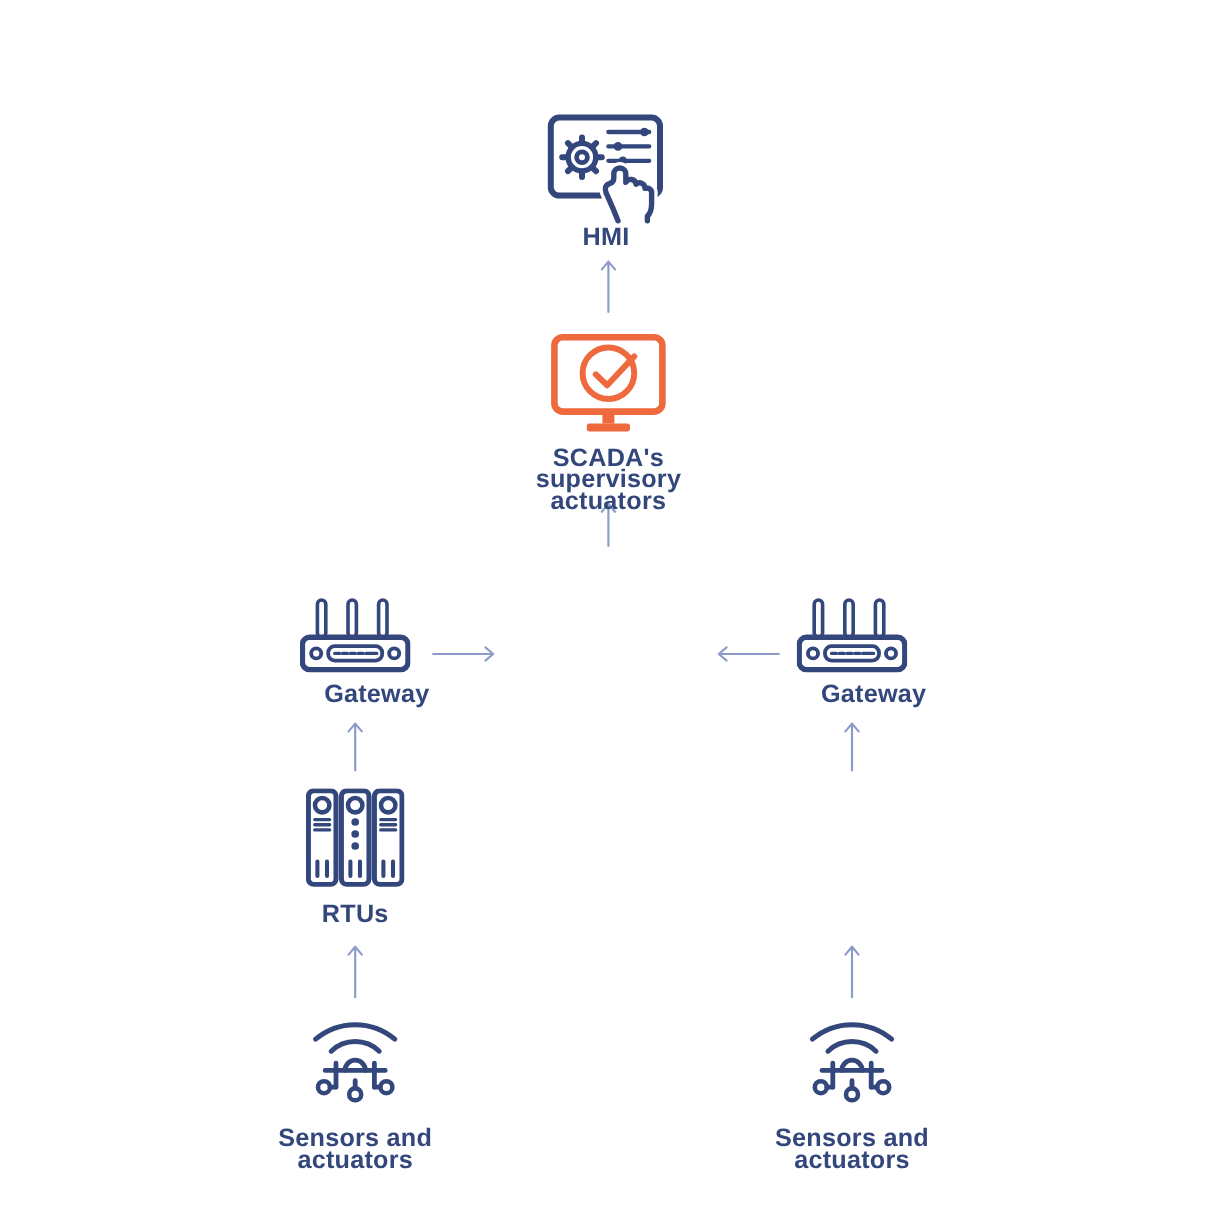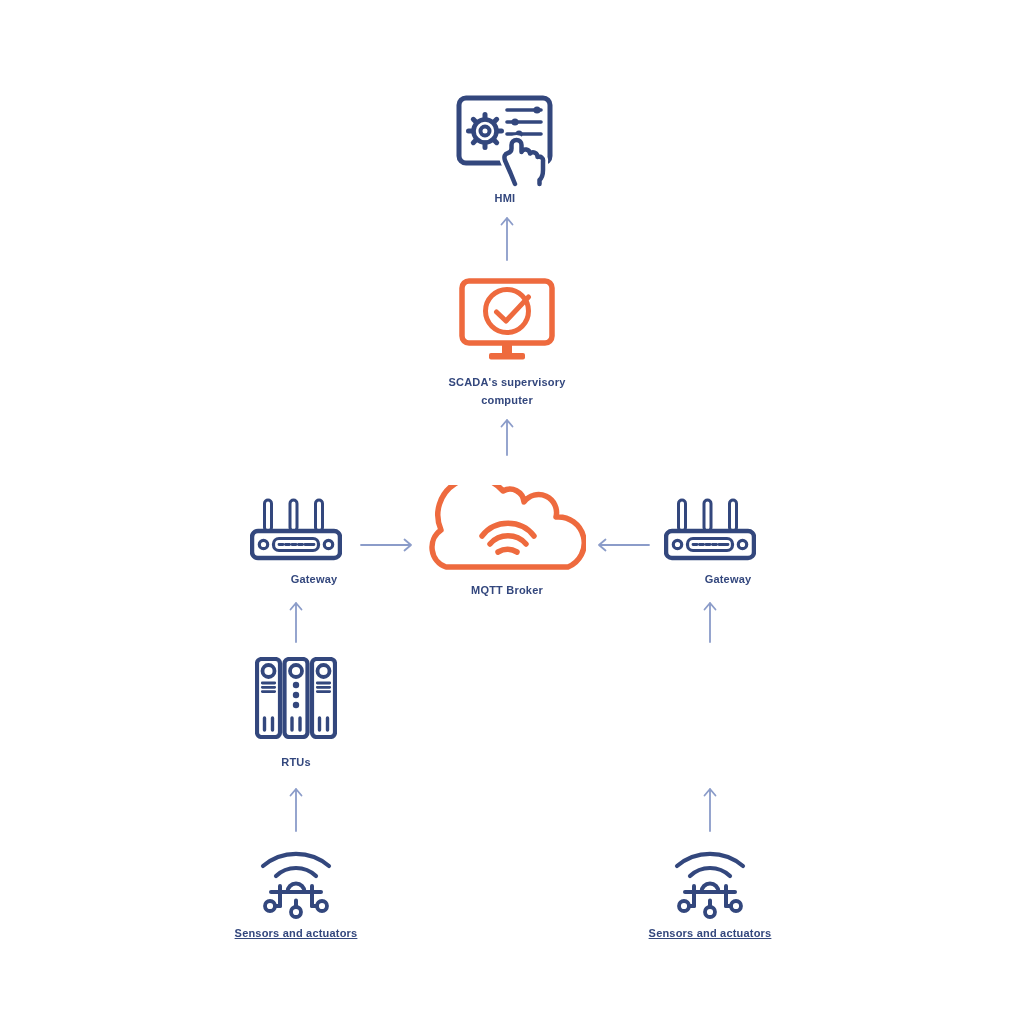--- a/index.html
+++ b/index.html
@@ -19,21 +19,21 @@
   }
   .node{
     position:absolute;
     width:220px;
     display:flex;
     flex-direction:column;
     align-items:center;
   }
   .node svg{display:block;}
   .label{
-    font-size:11px;
+    font-size:21px;
     font-weight:700;
     color:var(--navy);
     text-align:center;
     line-height:18px;
     letter-spacing:.2px;
   }
   .label.narrow{max-width:170px;}
   
   .sN{stroke:var(--navy);fill:none;stroke-linecap:round;stroke-linejoin:round;}
   .sO{stroke:var(--orange);fill:none;stroke-linecap:round;stroke-linejoin:round;}
@@ -51,21 +51,21 @@
   #node-rtus       {left:186px;top:657px;justify-content:flex-end;}
   #node-plcs       {left:600px;top:658px;}
   #node-sensors-l  {left:186px;top:845px;}
   #node-sensors-r  {left:600px;top:845px;}
   #node-hmi       .label{margin-top:2px;}
   #node-scada     .label{margin-top:11px;}
   #node-broker    .label{margin-top:10px;}
   #node-gateway-l .label,#node-gateway-r .label{margin-top:8px;margin-left:36px;}
   #node-rtus      .label{margin-top:14px;}
   #node-plcs      .label{margin-top:15px;}
-  #node-sensors-l .label,#node-sensors-r .label{margin-top:5px;text-decoration:underline;}
+  #node-sensors-l .label,#node-sensors-r .label{margin-top:21px;}
 </style>
 </head>
 <body>
 
 <div class="canvas">
 
   <svg class="arrows" width="1024" height="1024" viewBox="0 0 1024 1024">
     <path d="M507 260 V218 M501.5 224.5 L507 218 L512.5 224.5"></path>
     <path d="M507 455 V420 M501.5 426.5 L507 420 L512.5 426.5"></path>
     <path d="M361 545 H411 M404.5 539.5 L411 545 L404.5 550.5"></path>
@@ -93,32 +93,23 @@
   </div>
 
   <div class="node" id="node-scada">
     <svg width="96" height="84" viewBox="0 0 96 84">
       <rect class="sO" x="3" y="3" width="90" height="62" rx="7" stroke-width="5.5"></rect>
       <circle class="sO" cx="48" cy="33" r="21.5" stroke-width="5"></circle>
       <path class="sO" stroke-width="5" d="M37.5 34 L47 43 L69.5 19"></path>
       <rect class="fO" x="43" y="65" width="10" height="10"></rect>
       <rect class="fO" x="30" y="75" width="36" height="6.5" rx="2"></rect>
     </svg>
-    <div class="label narrow">SCADA's supervisory computer</div>
+    <div class="label narrow">SCADA's supervisory actuators</div>
   </div>
 
-  <div class="node" id="node-broker">
-    <svg width="158" height="86" viewBox="0 0 158 86">
-      <path class="sO" stroke-width="5.5" d="M18 82 A21 21 0 0 1 13 45 A37 37 0 0 1 75 6 A14 14 0 0 1 96 17 A18 18 0 0 1 128 32 A26 26 0 0 1 140 82 Z"></path>
-      <path class="sO" stroke-width="5.5" d="M54 51 a33 33 0 0 1 52 0"></path>
-      <path class="sO" stroke-width="5.5" d="M62 59 a24 24 0 0 1 36 0"></path>
-      <path class="sO" stroke-width="5.5" d="M70 67 a19 19 0 0 1 19 0"></path>
-    </svg>
-    <div class="label">MQTT Broker</div>
-  </div>
 
   <div class="node" id="node-gateway-l">
     <svg width="92" height="64" viewBox="0 0 92 64">
       <rect class="sN" x="14.5" y="2" width="7" height="31" rx="3.5" stroke-width="3"></rect>
       <rect class="sN" x="40" y="2" width="7" height="31" rx="3.5" stroke-width="3"></rect>
       <rect class="sN" x="65.5" y="2" width="7" height="31" rx="3.5" stroke-width="3"></rect>
       <rect class="sN" x="2" y="33" width="88" height="27" rx="6" stroke-width="4.5"></rect>
       <circle class="sN" cx="13.5" cy="46.5" r="4.2" stroke-width="3.2"></circle>
       <circle class="sN" cx="78.5" cy="46.5" r="4.2" stroke-width="3.2"></circle>
       <rect class="sN" x="23.5" y="40.5" width="45" height="12" rx="5.5" stroke-width="3.2"></rect>

